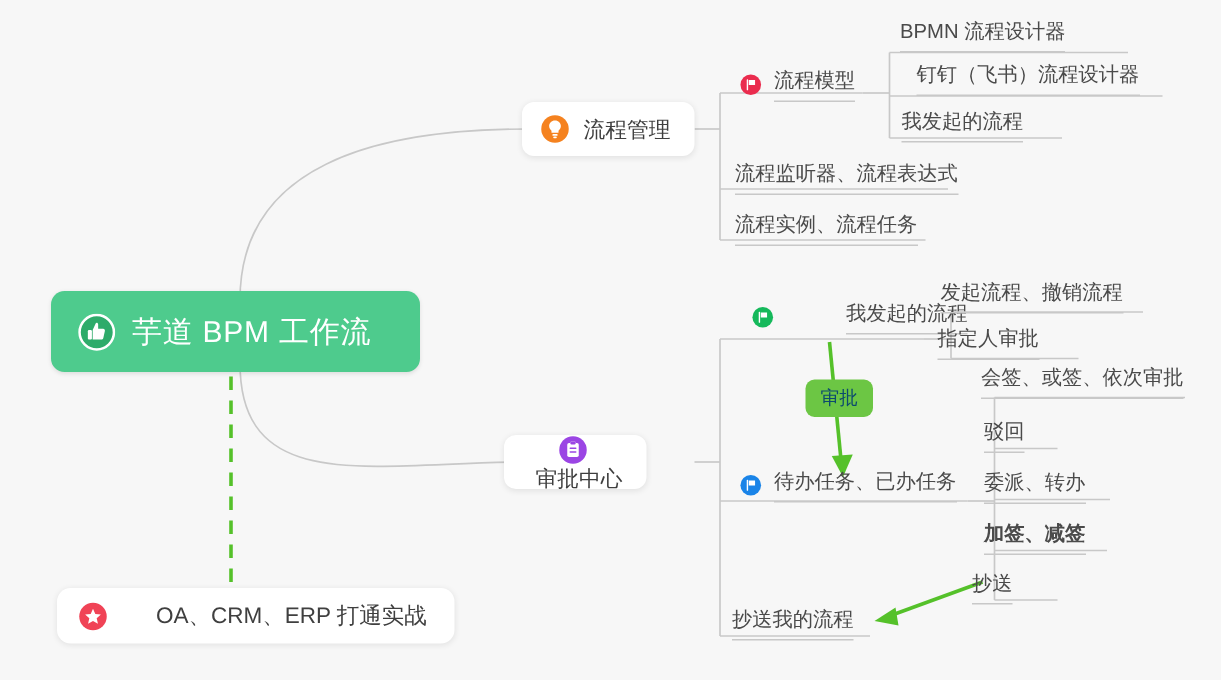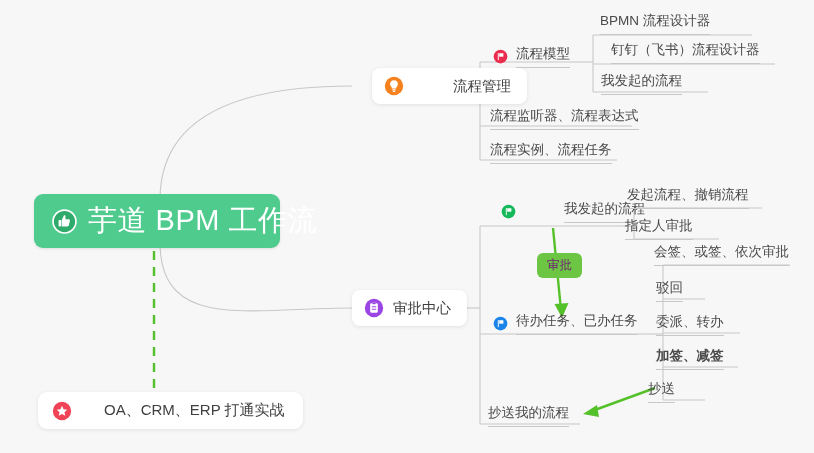--- a/index.html
+++ b/index.html
@@ -36,21 +36,21 @@
     background: #4ecb8d;
     border-radius: 9px;
     box-shadow: 0 1px 3px rgba(0,0,0,0.10);
     display: flex;
     align-items: center;
     padding-left: 18px;
     box-sizing: border-box;
   }
   .root-label {
     color: #ffffff;
-    font-size: 29px;
+    font-size: 20px;
     letter-spacing: 0.5px;
     margin-left: 11px;
     white-space: nowrap;
   }
 
   
   .card-node {
     position: absolute;
     background: #ffffff;
     border-radius: 8px;
@@ -60,22 +60,22 @@
     padding: 0 16px 0 12px;
     height: 36px;
     box-sizing: border-box;
     white-space: nowrap;
   }
   .card-node .card-label {
     font-size: 14.5px;
     color: #3f3f3f;
     margin-left: 9px;
   }
-  #node-liucheng  { left: 372px; top: 68px; gap: 40px;  }
-  #node-shenpi    { left: 352px; top: 290px; }
+  #node-liucheng  { left: 348px; top: 68px;  }
+  #node-shenpi    { left: 336px; top: 290px; flex-direction: column; }
   #node-oa {
     left: 38px; top: 392px;
     height: 37px;
     border-radius: 9px;
     padding: 0 18px 0 14px;
   }
   #node-oa .card-label { font-size: 15px; margin-left: 32px; }
 
   
   .uline {
@@ -101,21 +101,21 @@
   }
   .flag-ico { width: 15px; height: 15px; }
   .big-ico  { width: 20px; height: 20px; }
   .root-ico { width: 25px; height: 25px; }
 
   
   .badge {
     position: absolute;
     background: #6cc644;
     border-radius: 6px;
-    color: #701a75;
+    color: #0c4a6e;
     font-size: 12.5px;
     padding: 6px 10px;
     white-space: nowrap;
     line-height: 1;
   }
   #badge-shenpi { left: 537px; top: 253px; }
 </style>
 </head>
 <body>
 

